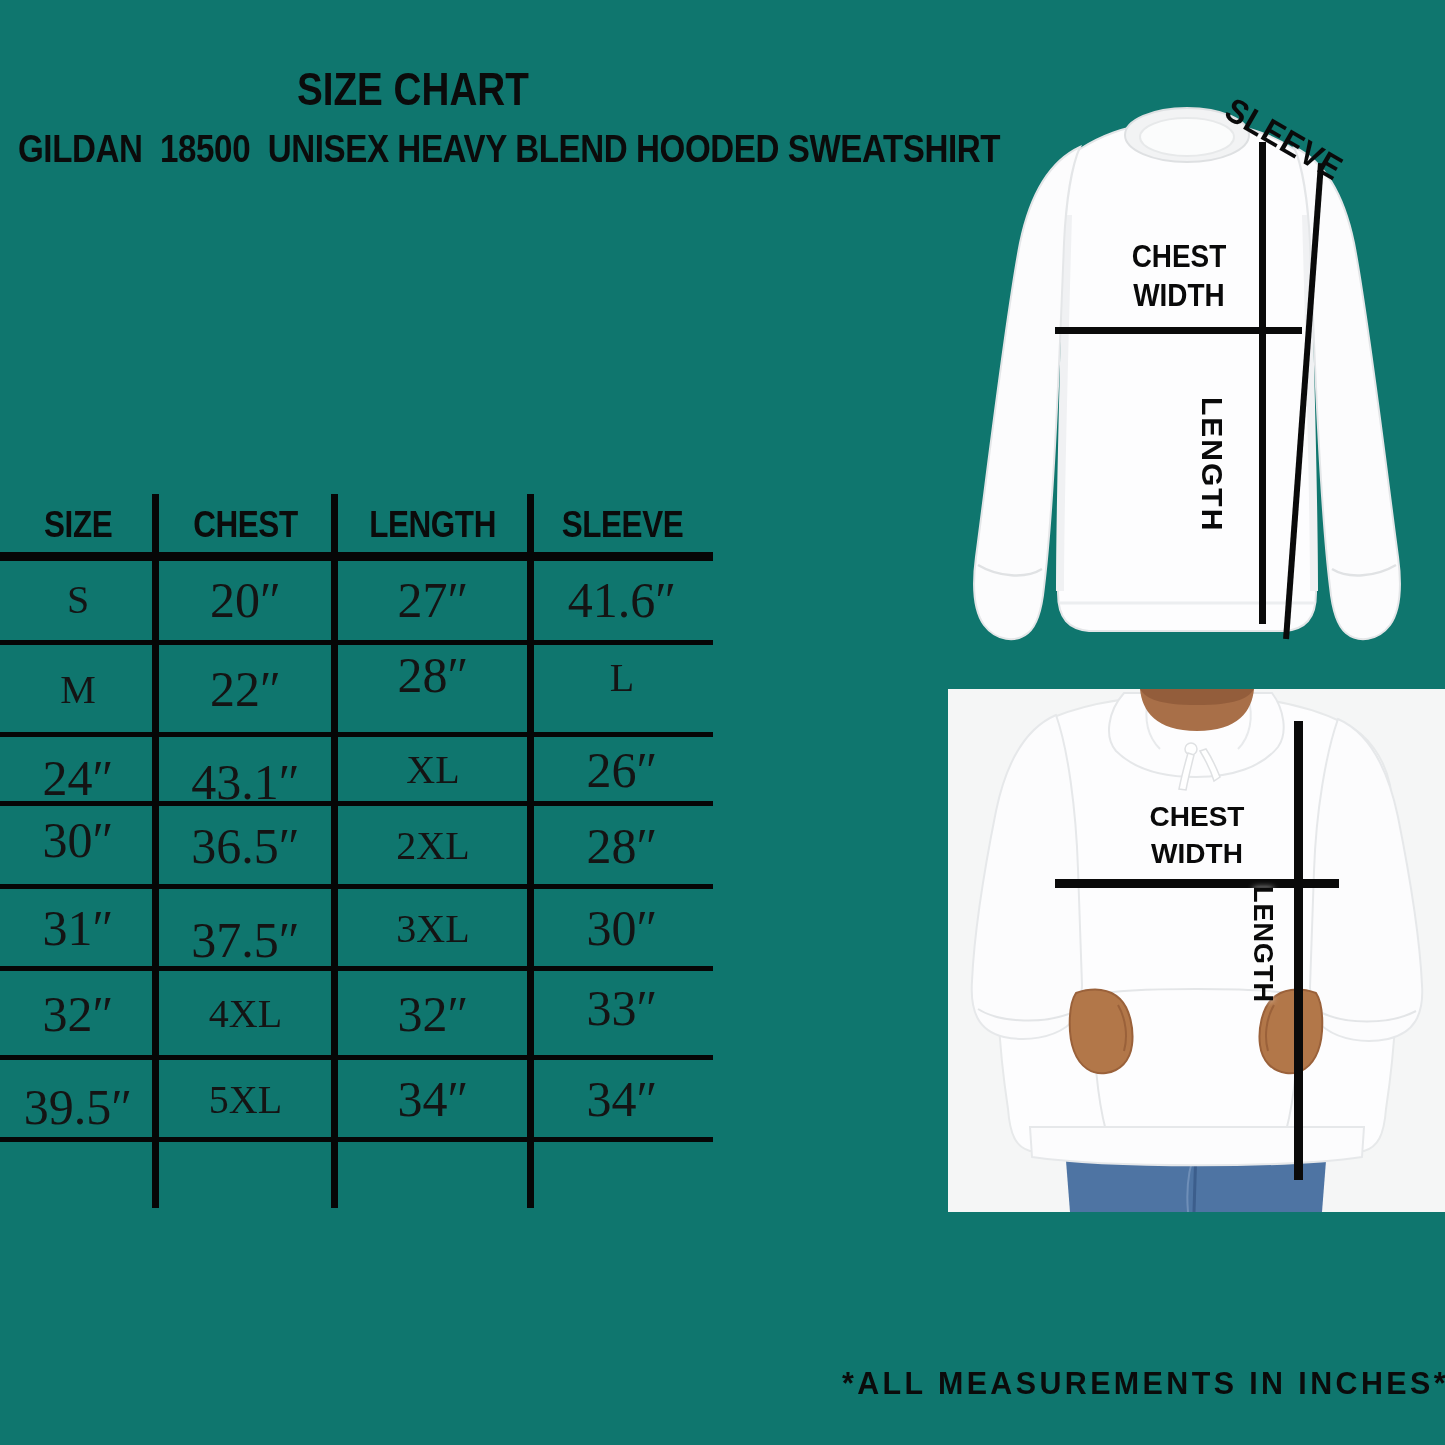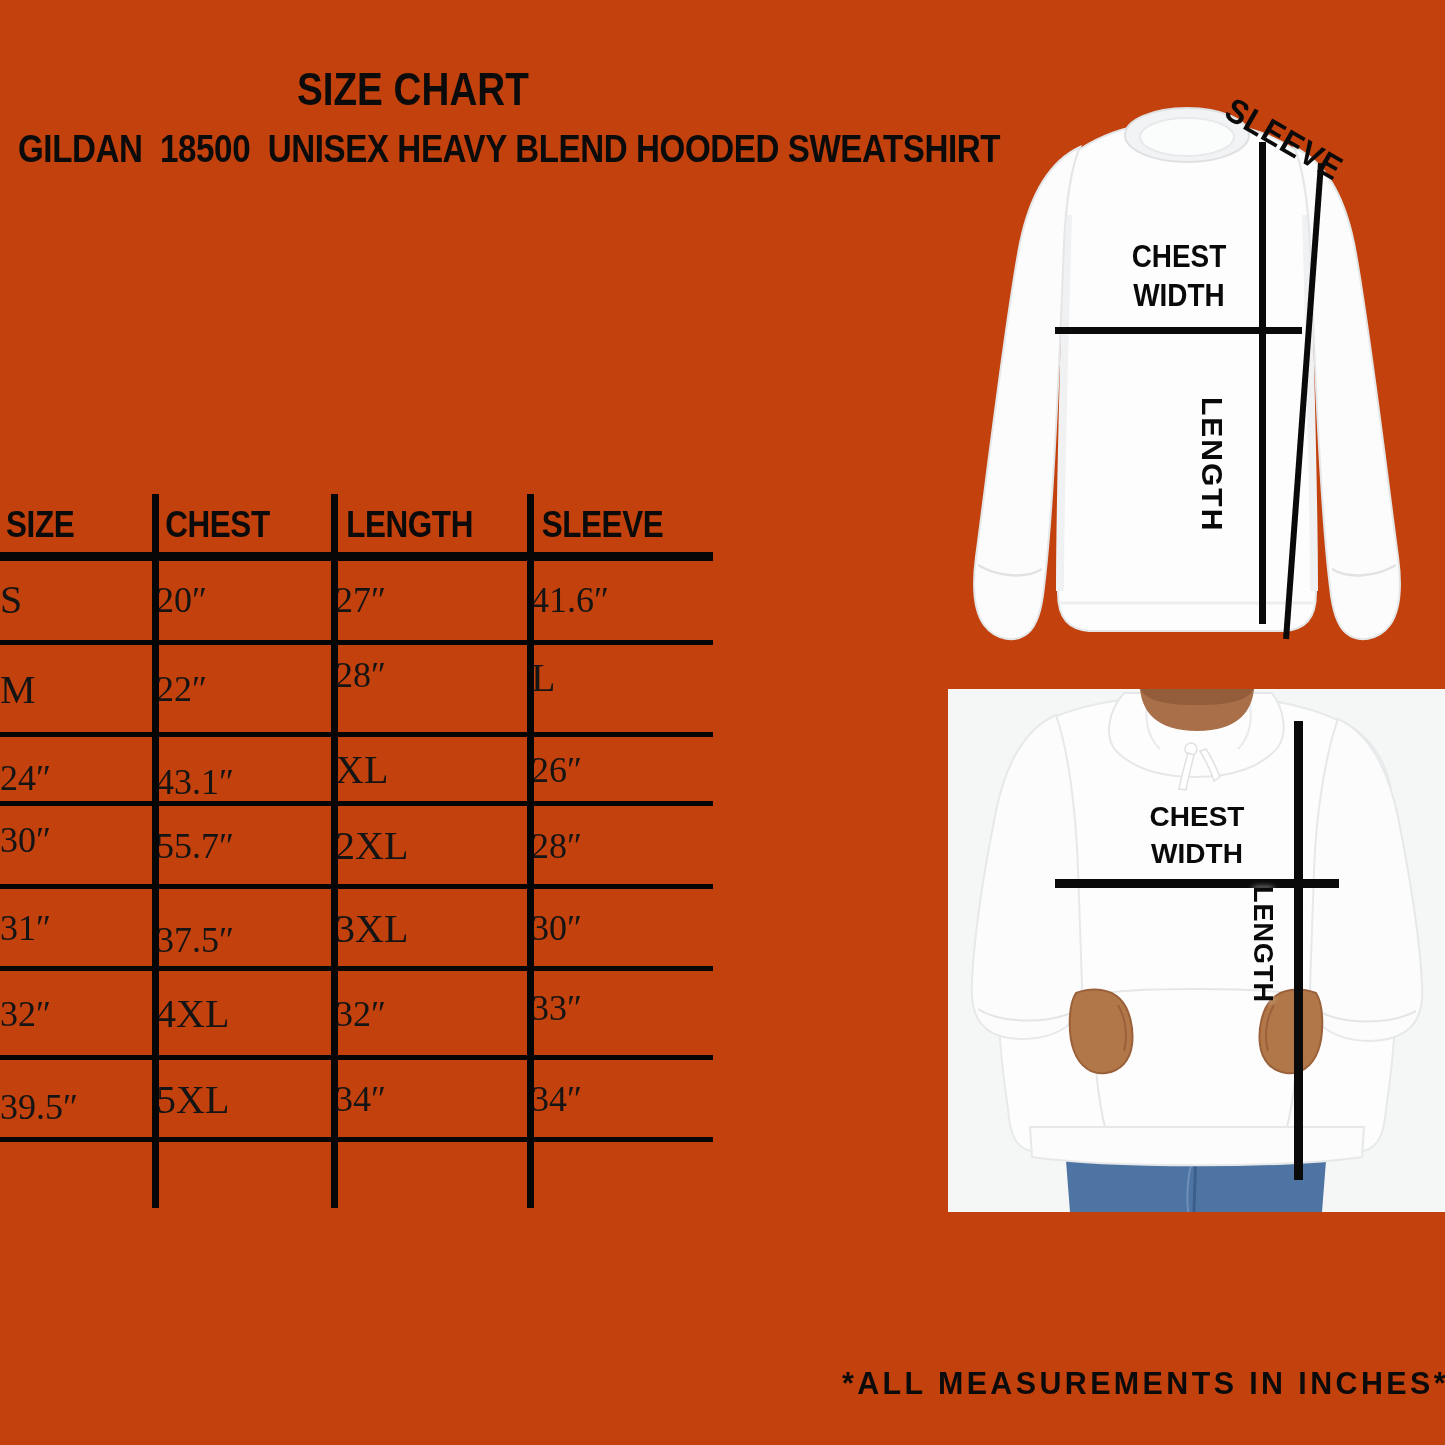--- a/index.html
+++ b/index.html
@@ -1,35 +1,35 @@
 <!DOCTYPE html>
 <html><head>
 <meta charset="utf-8">
 <style>
   html,body{margin:0;padding:0;background:#fff}
-  #canvas{position:relative;width:1445px;height:1445px;background:#c2410c;overflow:hidden;
+  #canvas{position:relative;width:1445px;height:1445px;background:#0f766e;overflow:hidden;
           font-family:"Liberation Sans",sans-serif;color:#0b0b0b}
 
   
   .hdr-title{position:absolute;left:297px;top:62px;font-size:46px;font-weight:800;
              letter-spacing:0;transform:scaleX(.84);transform-origin:left top;white-space:pre}
   .hdr-sub{position:absolute;left:18px;top:127px;font-size:39px;font-weight:800;
            letter-spacing:-.5px;transform:scaleX(.85);transform-origin:left top;white-space:pre}
   .footnote{position:absolute;left:842px;top:1366px;font-size:31px;font-weight:800;
             letter-spacing:3.5px;transform:scaleX(.98);transform-origin:left top;white-space:pre}
 
   
   .size-table{position:absolute;left:0;top:494px;width:713px;height:714px;display:grid;
               grid-template-columns:156px 179px 196px 182px;
               grid-template-rows:62px 87px 92px 69px 83px 82px 89px 82px 68px}
-  .cell{display:flex;align-items:center;justify-content:flex-start;overflow:visible}
+  .cell{display:flex;align-items:center;justify-content:center;overflow:visible}
   .cell.head span{font-size:37px;font-weight:800;letter-spacing:-.5px;
                   transform:scaleX(.85);display:inline-block;white-space:pre}
   .cell.val span,.cell.sz span{font-family:"Liberation Serif","DejaVu Serif",serif;
-                  font-size:36px;color:#141414;display:inline-block;white-space:pre}
+                  font-size:50px;color:#141414;display:inline-block;white-space:pre}
   .cell.sz span{font-size:40px}
   
   .row1.col2 span{transform:translateY(-14px)}
   .row1.col3 span{transform:translateY(4px)}
   .row2.col0 span{transform:translateY(-12px)}
   .row2.col1 span{transform:translateY(8px)}
   .row2.col2 span{transform:translateY(8px)}
   .row2.col3 span{transform:translateY(12px)}
   .row3.col2 span{transform:translateY(-6px)}
   .row4.col3 span{transform:translateY(12px)}
@@ -127,21 +127,21 @@
     <div class="cell sz  row3 col0">
         <span>XL</span>
       </div>
     <div class="cell val row3 col1">
         <span>26″</span>
       </div>
     <div class="cell val row3 col2">
         <span>30″</span>
       </div>
     <div class="cell val row3 col3">
-        <span>55.7″</span>
+        <span>36.5″</span>
       </div>
 
     <div class="cell sz  row4 col0">
         <span>2XL</span>
       </div>
     <div class="cell val row4 col1">
         <span>28″</span>
       </div>
     <div class="cell val row4 col2">
         <span>31″</span>

